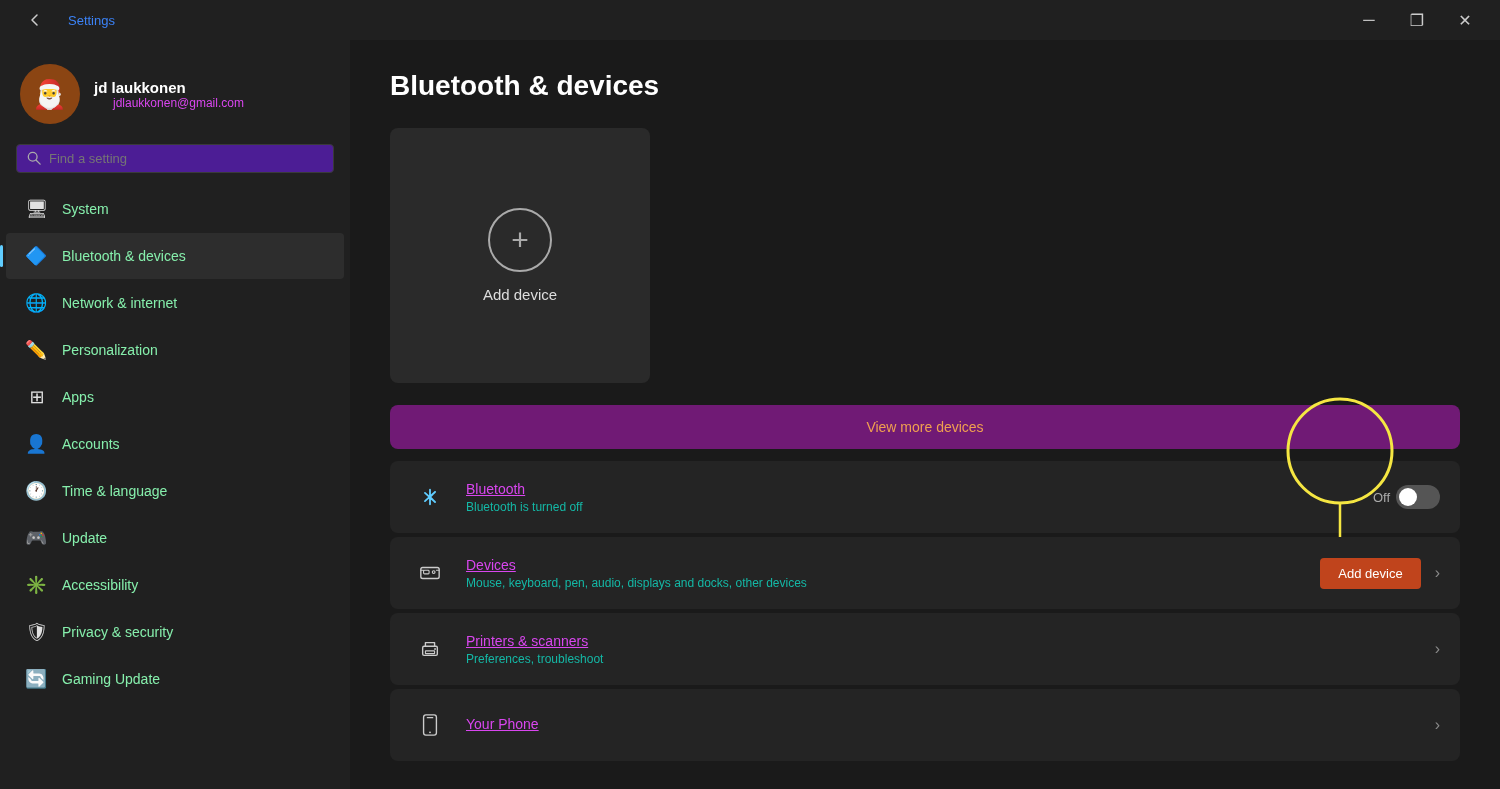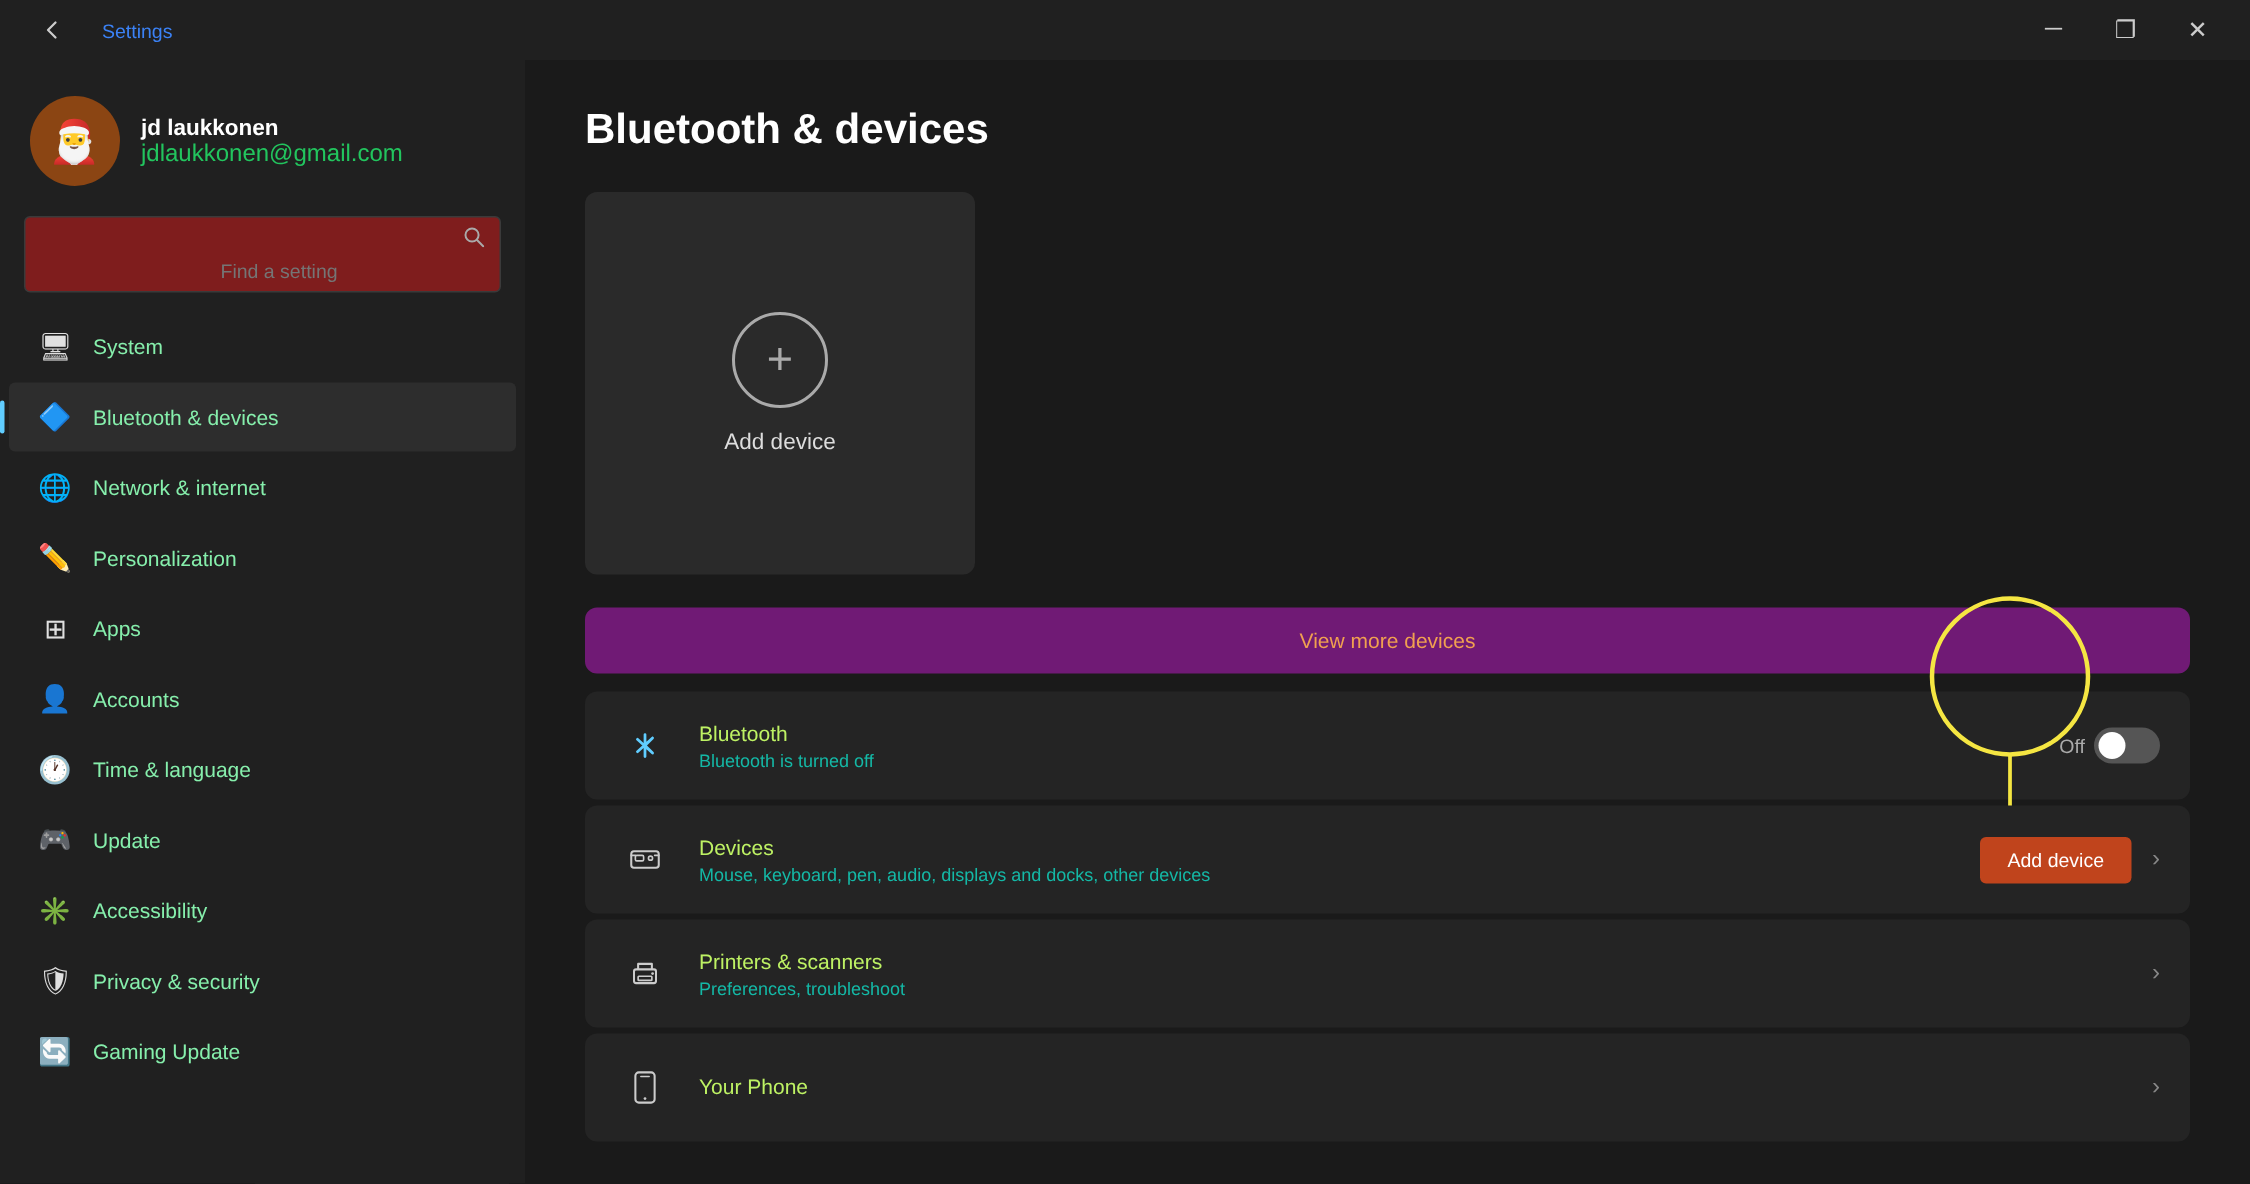--- a/index.html
+++ b/index.html
@@ -84,37 +84,37 @@
       align-items: center;
       justify-content: center;
       font-size: 28px;
     }
     .user-info .user-name {
       font-size: 15px;
       font-weight: 600;
       color: #fff;
     }
     .user-info .user-email {
-      font-size: 16px;
-      color: #22c55e;
+      font-size: 12px;
+      color: #d946ef;
+      margin-left: 19px;
     }
 
     
     .search-container {
       padding: 0 16px 12px 16px;
     }
     .search-box {
       display: flex;
-      align-items: flex-end;
-      background: #7f1d1d;
+      align-items: flex-start;
+      background: #4c1d95;
       border: 1px solid #3a3a3a;
       border-radius: 4px;
       padding: 6px 10px;
       gap: 8px;
-      flex-direction: column;
     }
     .search-box input {
       background: transparent;
       border: none;
       outline: none;
       color: #aaa;
       font-size: 13px;
       flex: 1;
       font-family: 'Segoe UI', sans-serif;
     }
@@ -234,22 +234,23 @@
       align-items: center;
       justify-content: center;
       font-size: 22px;
       color: #ccc;
       margin-right: 16px;
       flex-shrink: 0;
     }
     .setting-text { flex: 1; }
     .setting-title {
       font-size: 14px;
-      color: #bef264;
+      color: #d946ef;
       margin-bottom: 3px;
+      text-decoration: underline;
     }
     .setting-subtitle {
       font-size: 12px;
       color: #14b8a6;
     }
     .setting-right {
       display: flex;
       align-items: center;
       gap: 14px;
       margin-left: auto;

